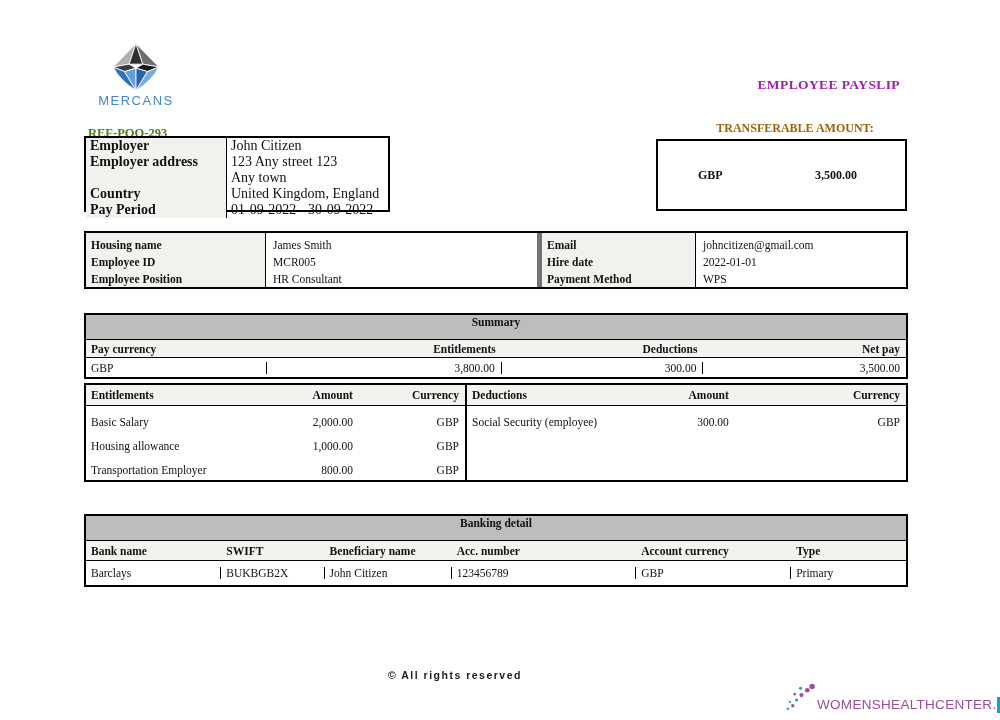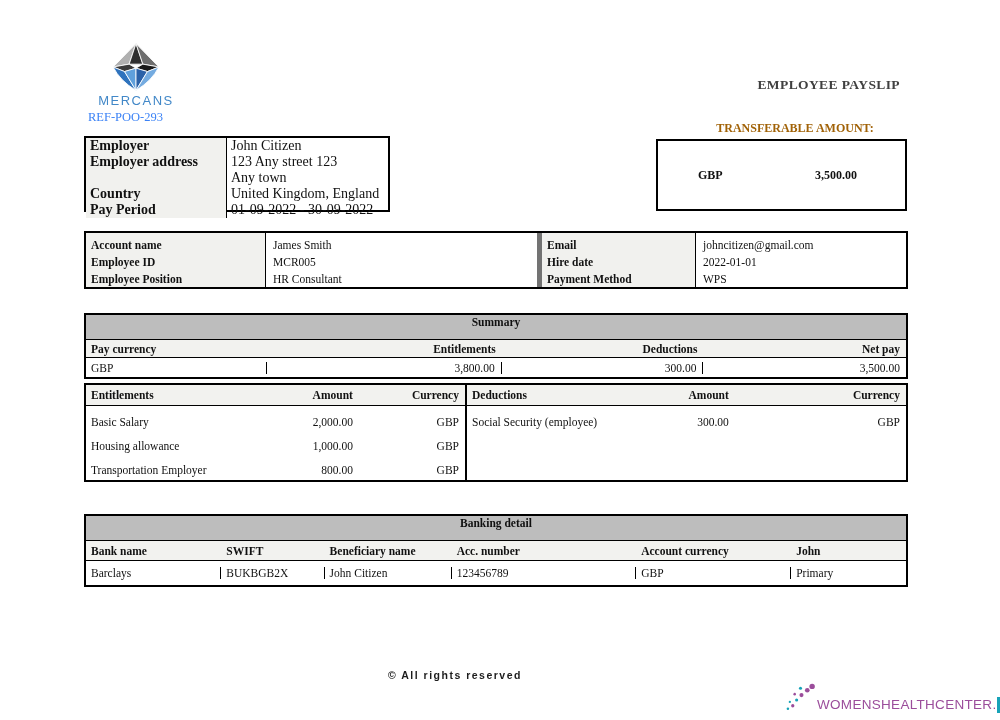--- a/index.html
+++ b/index.html
@@ -15,25 +15,25 @@
   }
 
   
   .logo-block { position: absolute; left: 88px; top: 43px; width: 110px; }
   .logo-gem { display: block; margin-left: 19px; width: 58px; height: 48px; }
   .brand-name {
     margin-top: 2px; text-align: center; width: 96px;
     font-family: "Liberation Sans", sans-serif;
     font-size: 13px; letter-spacing: 1.5px; color: #4288c8;
   }
-  .ref-number { margin-top: 2px; font-size: 12.5px; font-weight: normal; color: #3b82f6; }
+  .ref-number { margin-top: 18px; font-size: 12.5px; font-weight: bold; color: #4d7c0f; }
 
   .page-title {
     position: absolute; top: 77px; right: 100px;
-    font-size: 13.5px; font-weight: bold; letter-spacing: 0.4px; color: #404040; text-align: center;
+    font-size: 13.5px; font-weight: bold; letter-spacing: 0.4px; color: #a21caf; text-align: center;
   }
 
   .transferable-label {
     position: absolute; left: 656px; top: 121px; width: 252px;
     text-align: center; padding-left: 26px;
     font-size: 12px; font-weight: bold; color: #a16207;
   }
   .transfer-box {
     position: absolute; left: 656px; top: 139px; width: 251px; height: 72px;
     border: 2px solid #000;
@@ -176,21 +176,21 @@
       <div class="val">United Kingdom, England</div>
     </div>
     <div class="row">
       <div class="lbl">Pay Period</div>
       <div class="val">01-09-2022 - 30-09-2022</div>
     </div>
   </div>
 
   <div class="employee-box">
     <div class="col labels col-lbl1">
-      <div>Account name</div>
+      <div>Housing name</div>
       <div>Employee ID</div>
       <div>Employee Position</div>
     </div>
     <div class="col values col-val1">
       <div>James Smith</div>
       <div>MCR005</div>
       <div>HR Consultant</div>
     </div>
     <div class="col labels col-lbl2">
       <div>Email</div>
@@ -264,21 +264,21 @@
   </div>
 
   <div class="doc-table banking-table">
     <div class="table-title">Banking detail</div>
     <div class="hdr-row">
       <div class="bnk-c1 cell-l">Bank name</div>
       <div class="bnk-c2 cell-l">SWIFT</div>
       <div class="bnk-c3 cell-l">Beneficiary name</div>
       <div class="bnk-c4 cell-l">Acc. number</div>
       <div class="bnk-c5 cell-l">Account currency</div>
-      <div class="bnk-c6 cell-l">John</div>
+      <div class="bnk-c6 cell-l">Type</div>
     </div>
     <div class="data-row">
       <div class="bnk-c1 cell-l vline">Barclays</div>
       <div class="bnk-c2 cell-l vline">BUKBGB2X</div>
       <div class="bnk-c3 cell-l vline">John Citizen</div>
       <div class="bnk-c4 cell-l vline">123456789</div>
       <div class="bnk-c5 cell-l vline">GBP</div>
       <div class="bnk-c6 cell-l">Primary</div>
     </div>
   </div>

